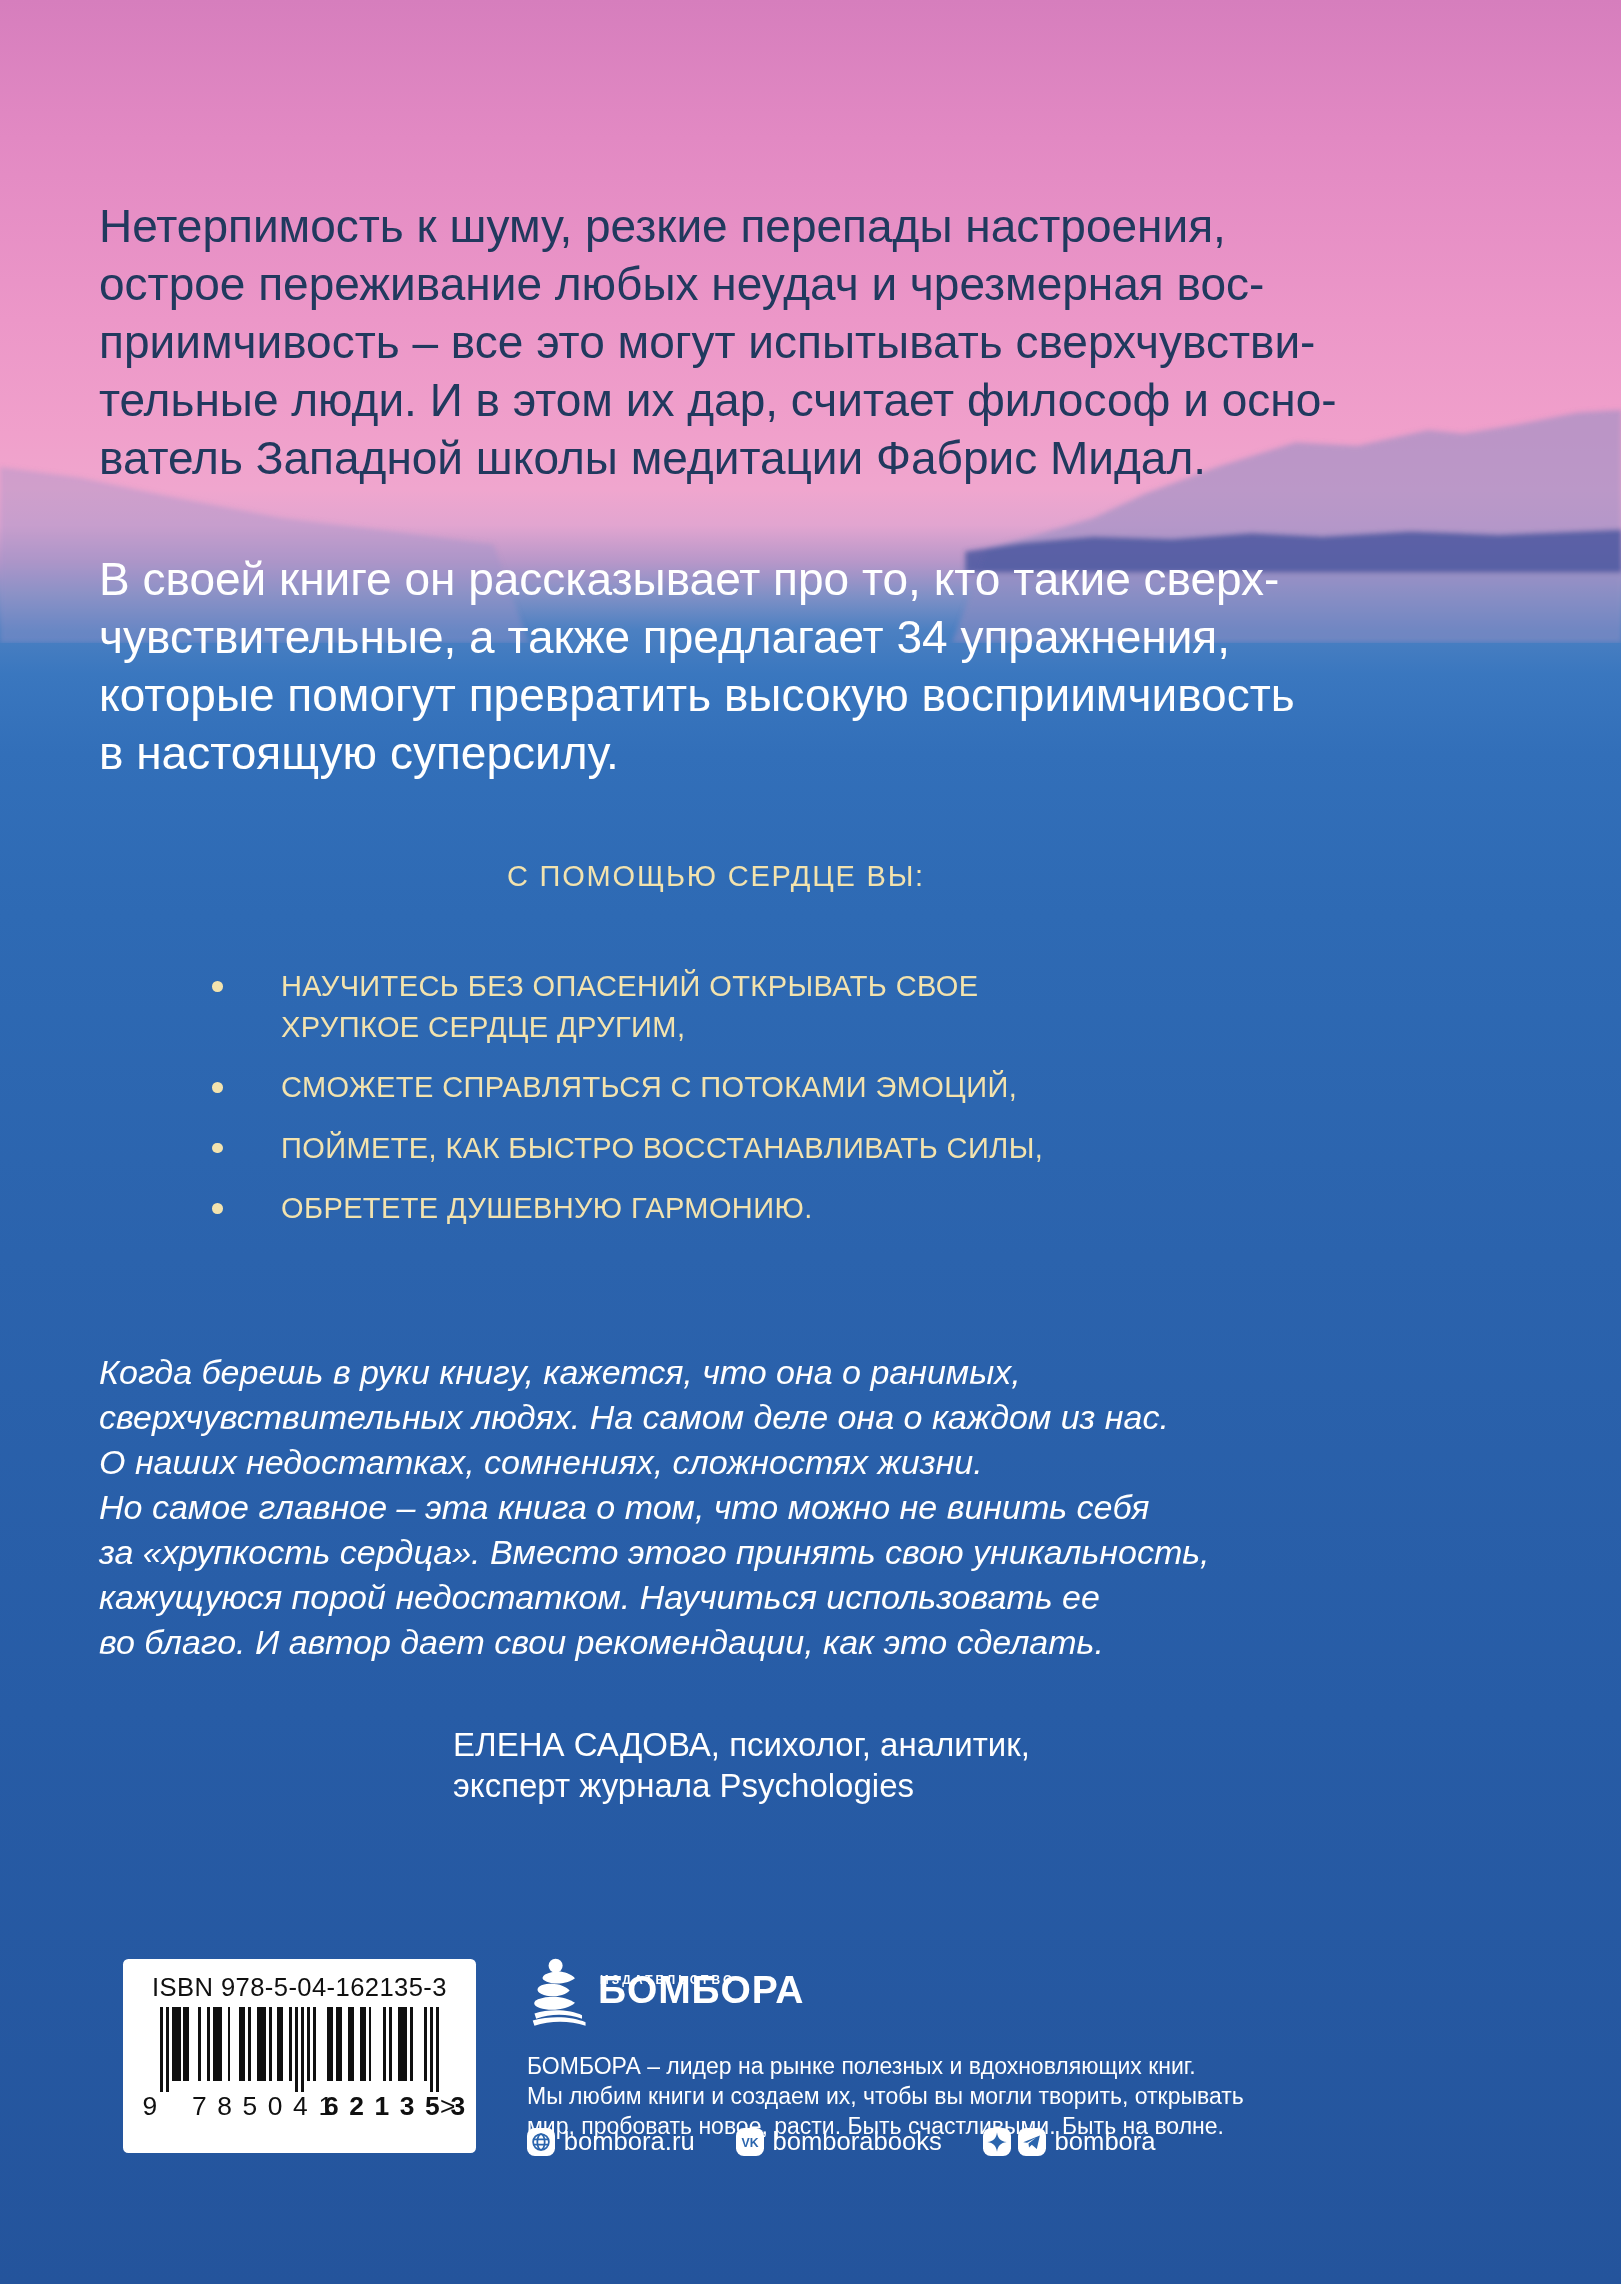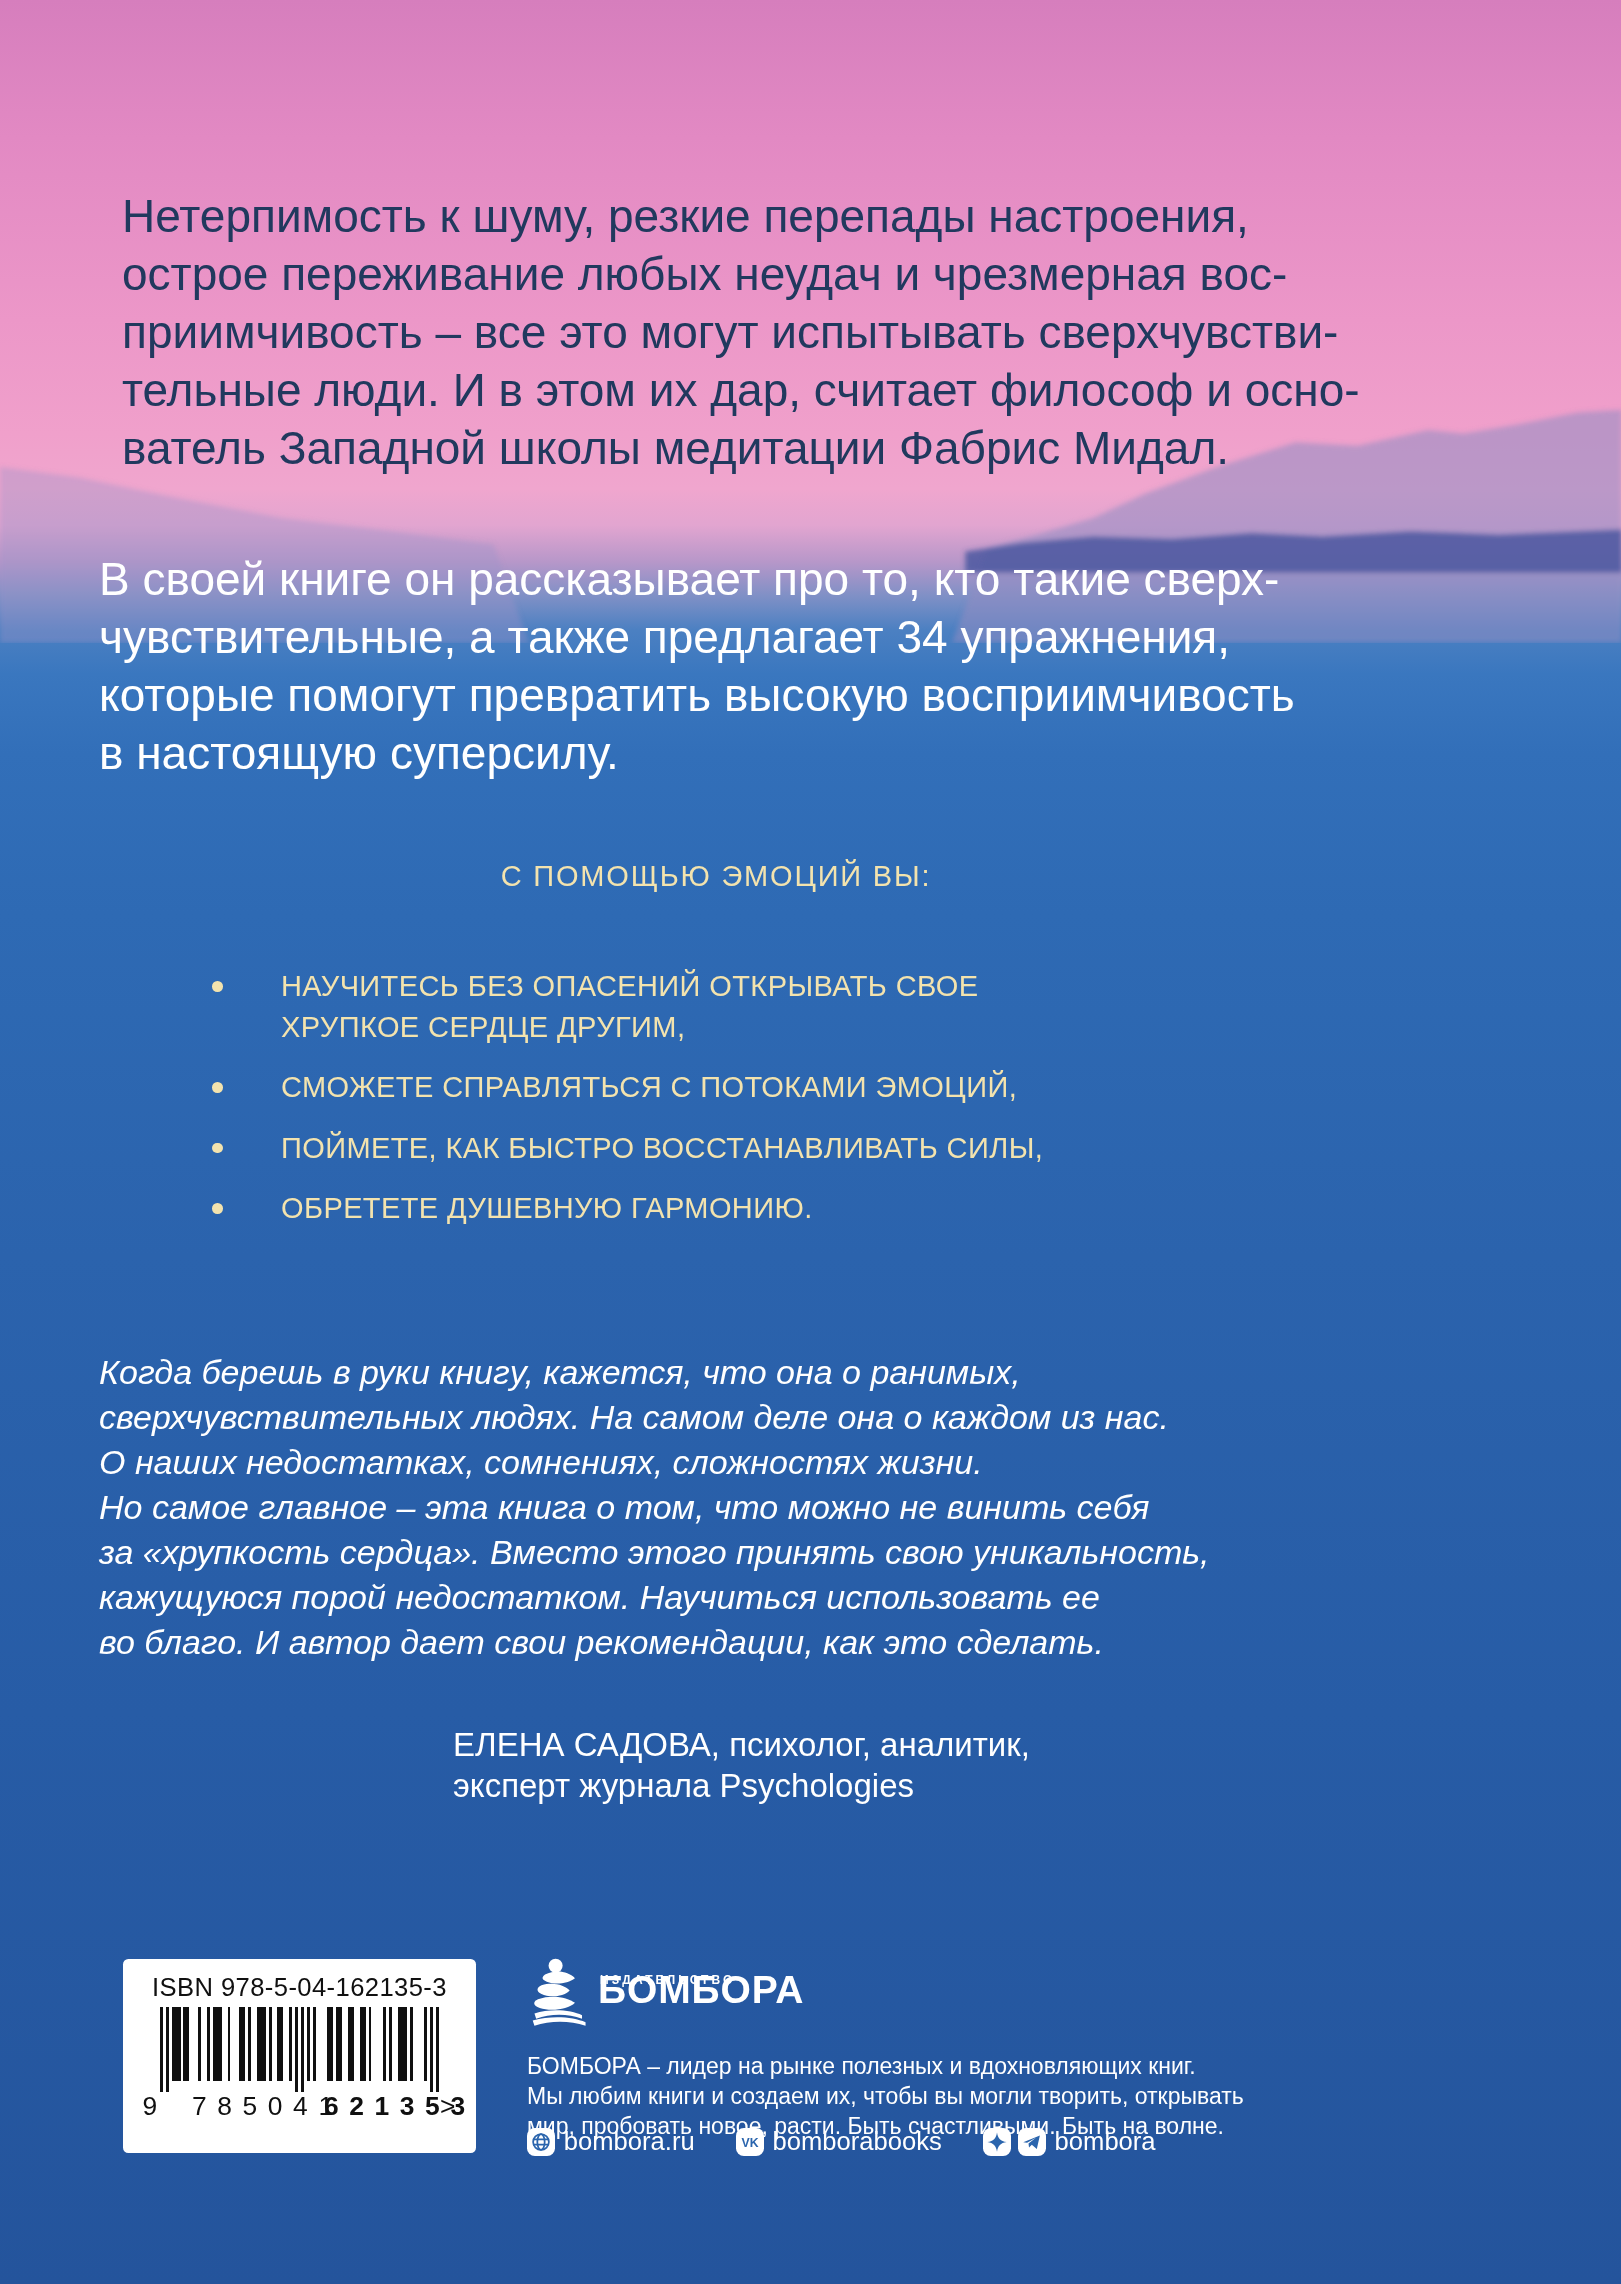--- a/index.html
+++ b/index.html
@@ -7,21 +7,21 @@
     position:relative;width:1622px;height:2284px;overflow:hidden;
     font-family:"Liberation Sans","DejaVu Sans",sans-serif;
     background:linear-gradient(180deg,
       #d67ebd 0%, #e289c3 6%, #ec97c8 14%, #f0a0cb 19%,
       #f0a6ce 21.4%, #e2a5d0 23%, #b797c9 24.6%, #7f90c6 26.1%,
       #4b80c2 27.6%, #3a77bf 29.5%, #326fb9 33%, #2e6ab4 40%,
       #2b63ad 55%, #275ca6 75%, #24549c 100%);
   }
   .mountains{position:absolute;left:0;top:379px;width:1622px;height:264px;}
   .block{position:absolute;color:#fff;}
-  .p-dark{left:99px;top:187px;width:1375px;font-size:46px;line-height:58px;color:#21395e;margin-left:23px;}
+  .p-dark{left:99px;top:197px;width:1375px;font-size:46px;line-height:58px;color:#21395e;}
   .p-white{left:99px;top:527px;width:1375px;font-size:46px;line-height:58px;color:#ffffff;margin-top:23px;}
   .benefits-heading{left:99px;top:860px;width:1234px;text-align:center;
     font-size:29px;letter-spacing:1.8px;color:#f3e3ae;}
   .benefits{left:99px;top:950px;width:1375px;}
   .benefit{position:relative;padding-left:182px;margin-bottom:19.4px;
     font-size:29px;line-height:41px;letter-spacing:0.4px;color:#f3e3ae;margin-top:16px;}
   .benefit .dot{position:absolute;left:113px;top:15px;width:10.6px;height:10.6px;
     border-radius:50%;background:#f3e3ae;}
   .quote{left:99px;top:1350px;width:1375px;font-style:italic;
     font-size:34px;line-height:45px;color:#ffffff;}
@@ -79,21 +79,21 @@
       <div class="tline">ватель Западной школы медитации Фабрис Мидал.</div>
     </div>
 
   <div class="block p-white">
       <div class="tline">В своей книге он рассказывает про то, кто такие сверх-</div>
       <div class="tline">чувствительные, а также предлагает 34 упражнения,</div>
       <div class="tline">которые помогут превратить высокую восприимчивость</div>
       <div class="tline">в настоящую суперсилу.</div>
     </div>
 
-  <div class="block benefits-heading">С ПОМОЩЬЮ ЭМОЦИЙ ВЫ:</div>
+  <div class="block benefits-heading">С ПОМОЩЬЮ СЕРДЦЕ ВЫ:</div>
 
   <div class="block benefits">
     <div class="benefit">
       <span class="dot"></span>
       <span><div class="tline">НАУЧИТЕСЬ БЕЗ ОПАСЕНИЙ ОТКРЫВАТЬ СВОЕ</div><div class="tline">ХРУПКОЕ СЕРДЦЕ ДРУГИМ,</div></span>
     </div>
     <div class="benefit">
       <span class="dot"></span>
       <span><div class="tline">СМОЖЕТЕ СПРАВЛЯТЬСЯ С ПОТОКАМИ ЭМОЦИЙ,</div></span>
     </div>

